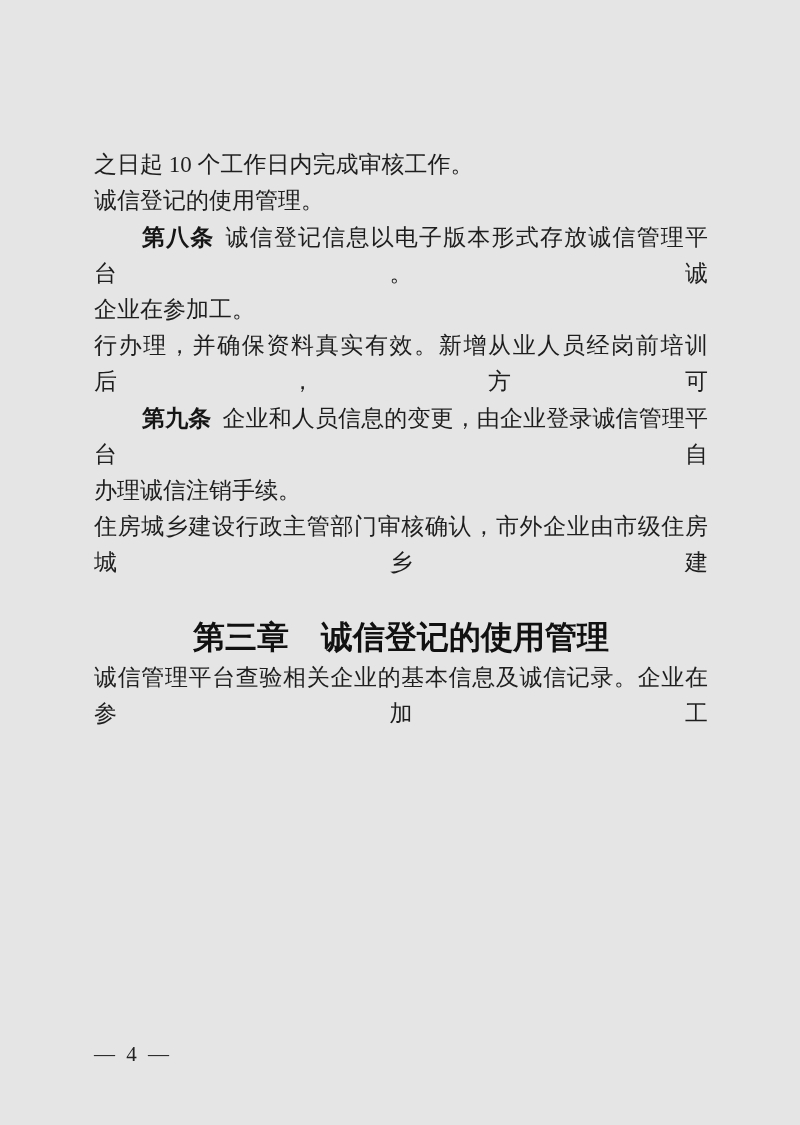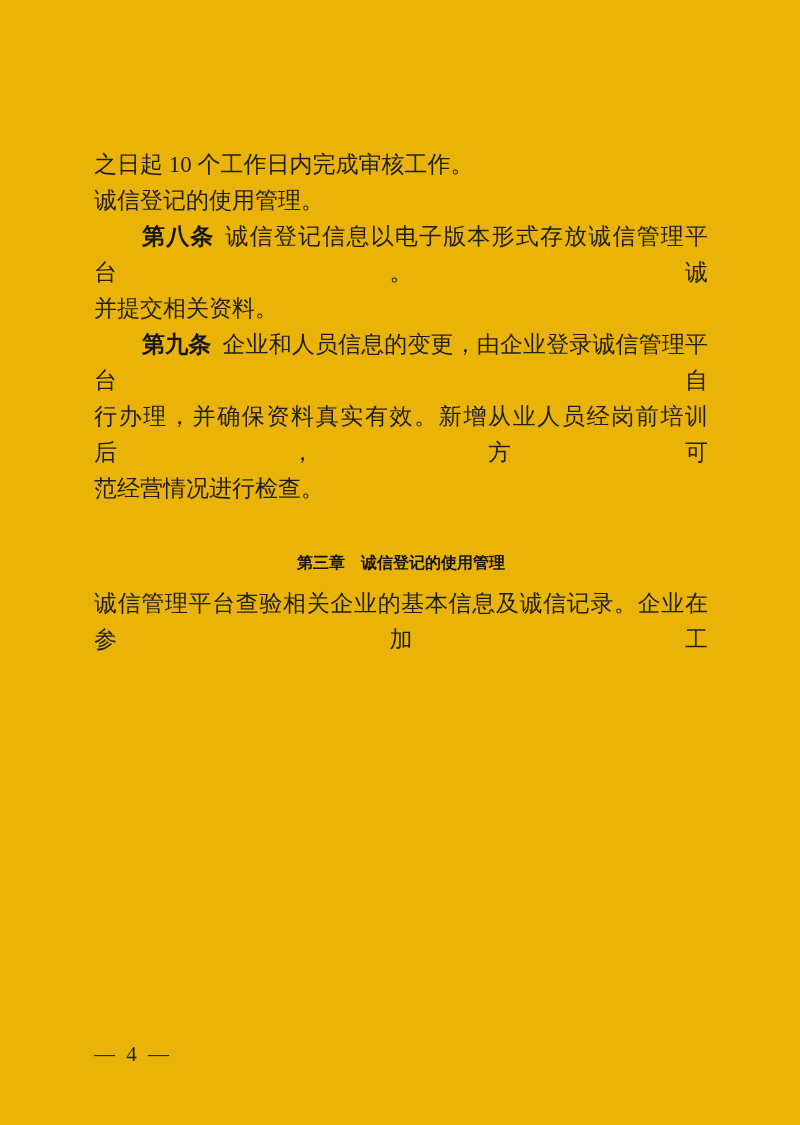--- a/index.html
+++ b/index.html
@@ -4,44 +4,44 @@
 <style>
   * { margin: 0; padding: 0; box-sizing: border-box; }
   html, body { background: #ffffff; }
   body {
     width: 800px; height: 1125px;
     font-family: "Liberation Serif", "DejaVu Serif", serif;
   }
   .page {
     position: relative;
     width: 800px; height: 1125px;
-    background: #eab308;
+    background: #e5e5e5;
     overflow: hidden;
   }
   .text-block {
     position: absolute;
     left: 94px; top: 147px; width: 614px;
     font-size: 23px; line-height: 36px;
     color: #1e1e1e;
   }
   .line { text-align: left; }
   .justify {
     text-align: justify;
     text-align-last: justify;
     text-justify: inter-character;
   }
   .indent { text-indent: 48px; }
   .article-label {
     font-weight: bold;
-    font-family: Liberation Serif, serif;
+    font-family: Liberation Sans, sans-serif;
     margin-right: 11px;
     color: #151515;
   }
   .chapter-heading {
-    font-size: 16px; font-weight: bold;
+    font-size: 32px; font-weight: bold;
     font-family: "Liberation Sans", "DejaVu Sans", sans-serif;
     text-align: center;
     margin: 38px 0 5px 0;
     line-height: 36px;
     color: #111111;
   }
   .footer {
     position: absolute;
     left: 94px; top: 1042px;
     font-size: 21px; line-height: 24px;
@@ -53,26 +53,27 @@
 <body>
 
 <div class="page">
   <div class="text-block">
 
     <p class="line">之日起 10 个工作日内完成审核工作。</p>
 
     <p class="line">诚信登记的使用管理。</p>
 
     <p class="line indent justify"><span class="article-label">第八条</span><span>诚信登记信息以电子版本形式存放诚信管理平台。诚</span></p>
-    <p class="line">并提交相关资料。</p>
+    <p class="line">企业在参加工。</p>
 
+    <p class="line justify">行办理，并确保资料真实有效。新增从业人员经岗前培训后，方可</p>
     <p class="line indent justify"><span class="article-label">第九条</span><span>企业和人员信息的变更，由企业登录诚信管理平台自</span></p>
-    <p class="line justify">行办理，并确保资料真实有效。新增从业人员经岗前培训后，方可</p>
-    <p class="line">范经营情况进行检查。</p>
+    <p class="line">办理诚信注销手续。</p>
 
+    <p class="line justify">住房城乡建设行政主管部门审核确认，市外企业由市级住房城乡建</p>
 
     <h2 class="chapter-heading">第三章　诚信登记的使用管理</h2>
 
     <p class="line justify">诚信管理平台查验相关企业的基本信息及诚信记录。企业在参加工</p>
 
   </div>
 
   <div class="footer">— 4 —</div>
 </div>
 

